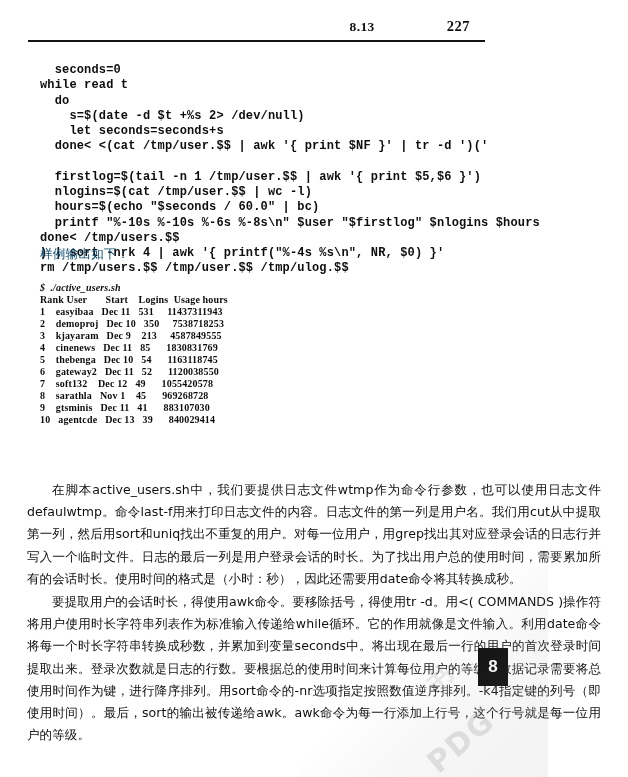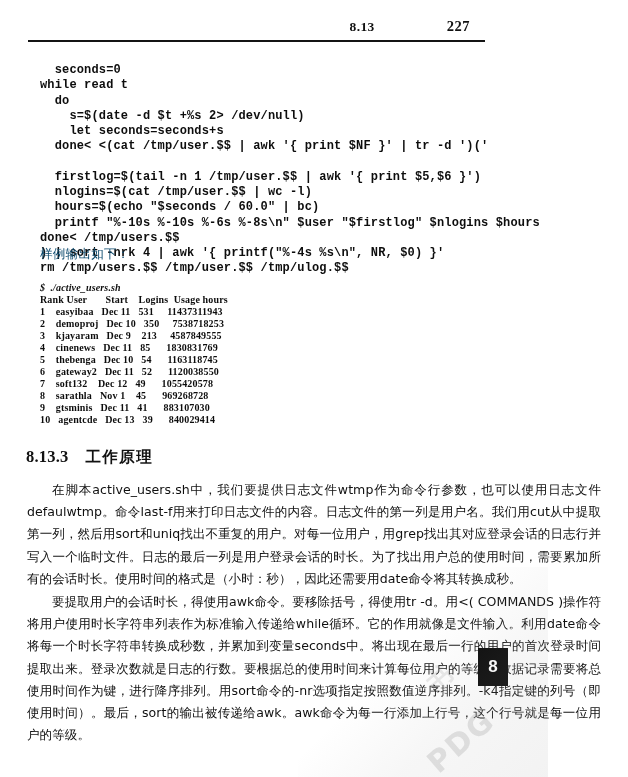--- a/index.html
+++ b/index.html
@@ -244,24 +244,20 @@
 2    demoproj   Dec 10   350     7538718253
 3    kjayaram   Dec 9    213     4587849555
 4    cinenews   Dec 11   85      1830831769
 5    thebenga   Dec 10   54      1163118745
 6    gateway2   Dec 11   52      1120038550
 7    soft132    Dec 12   49      1055420578
 8    sarathla   Nov 1    45      969268728
 9    gtsminis   Dec 11   41      883107030
 10   agentcde   Dec 13   39      840029414</span></pre>
 
-  <div class="section-head">
-    <span class="sh-num">8.13.3</span>
-    <span class="sh-text">工作原理</span>
-  </div>
 
   <div class="body-text" id="para-1">
     <p>在脚本active_users.sh中，我们要提供日志文件wtmp作为命令行参数，也可以使用日志文件defaulwtmp。命令last-f用来打印日志文件的内容。日志文件的第一列是用户名。我们用cut从中提取第一列，然后用sort和uniq找出不重复的用户。对每一位用户，用grep找出其对应登录会话的日志行并写入一个临时文件。日志的最后一列是用户登录会话的时长。为了找出用户总的使用时间，需要累加所有的会话时长。使用时间的格式是（小时：秒），因此还需要用date命令将其转换成秒。</p>
   </div>
   <div class="body-text" id="para-2">
     <p>要提取用户的会话时长，得使用awk命令。要移除括号，得使用tr -d。用&lt;( COMMANDS )操作符将用户使用时长字符串列表作为标准输入传递给while循环。它的作用就像是文件输入。利用date命令将每一个时长字符串转换成秒数，并累加到变量seconds中。将出现在最后一行的用户的首次登录时间提取出来。登录次数就是日志的行数。要根据总的使用时间来计算每位用户的等级，数据记录需要将总使用时间作为键，进行降序排列。用sort命令的-nr选项指定按照数值逆序排列。-k4指定键的列号（即使用时间）。最后，sort的输出被传递给awk。awk命令为每一行添加上行号，这个行号就是每一位用户的等级。</p>
   </div>
 
   <div class="chapter-tab">8</div>
 

